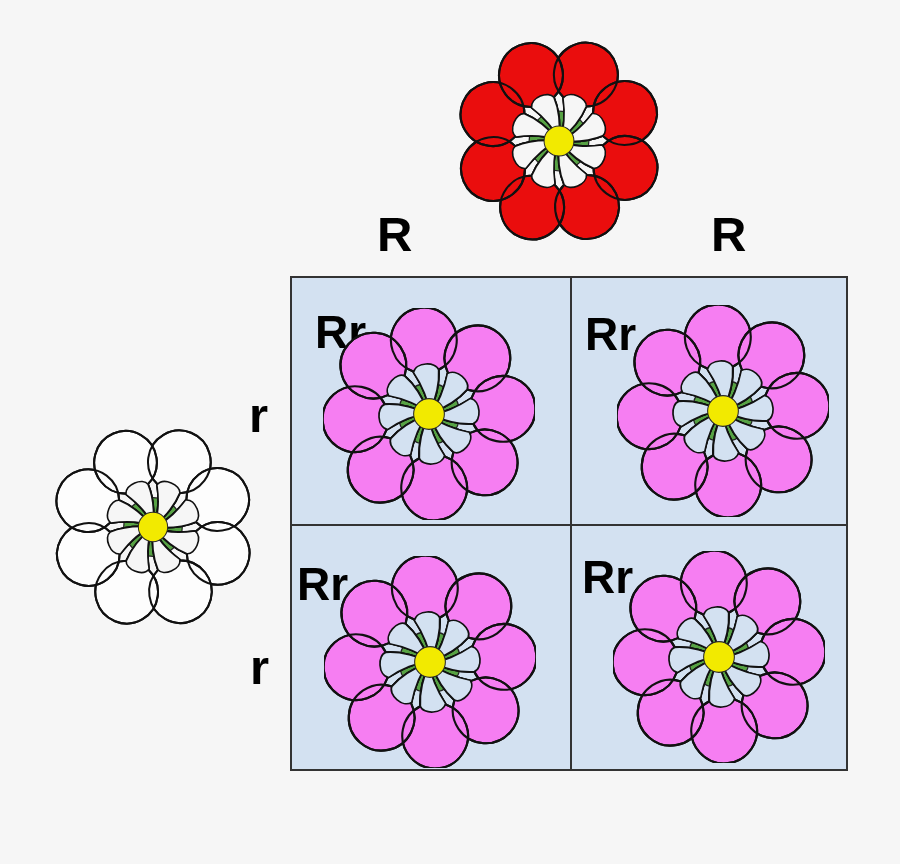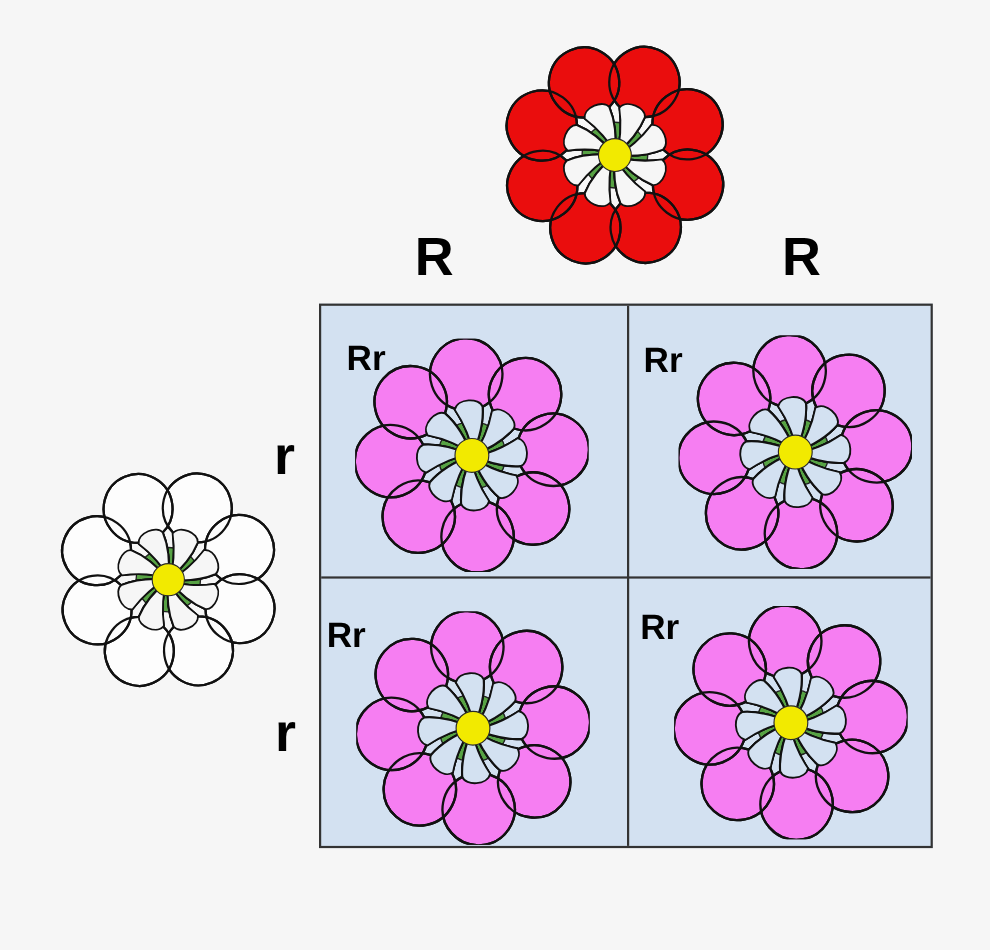--- a/index.html
+++ b/index.html
@@ -28,21 +28,21 @@
     position:absolute; left:0; top:246px; width:100%; height:2px;
     background:var(--grid-line);
   }
   .flower{ position:absolute; }
   .flower svg{ display:block; width:100%; height:100%; }
   .lbl{
     position:absolute; color:var(--text); font-weight:bold; line-height:1;
     white-space:nowrap; letter-spacing:0;
   }
   .allele{ font-size:49px; }
-  .geno{ font-size:32px; }
+  .geno{ font-size:46px; }
 </style>
 </head>
 <body>
 
 <div id="stage">
 
   <div class="flower" style="left:456px; top:38px; width:206px; height:206px;">
       <svg viewBox="-100 -100 200 200">
         <circle r="29" fill="#57a244" stroke="#222222" stroke-width="1.2"></circle>
         <path d="M 0 0 C 7 -13 12 -27 12 -41 A 31 31 0 1 0 -12 -41 C -5 -28 1 -12 0 0 Z" fill="#ea0d0d" stroke="#111111" stroke-width="2" transform="rotate(22)"></path>

